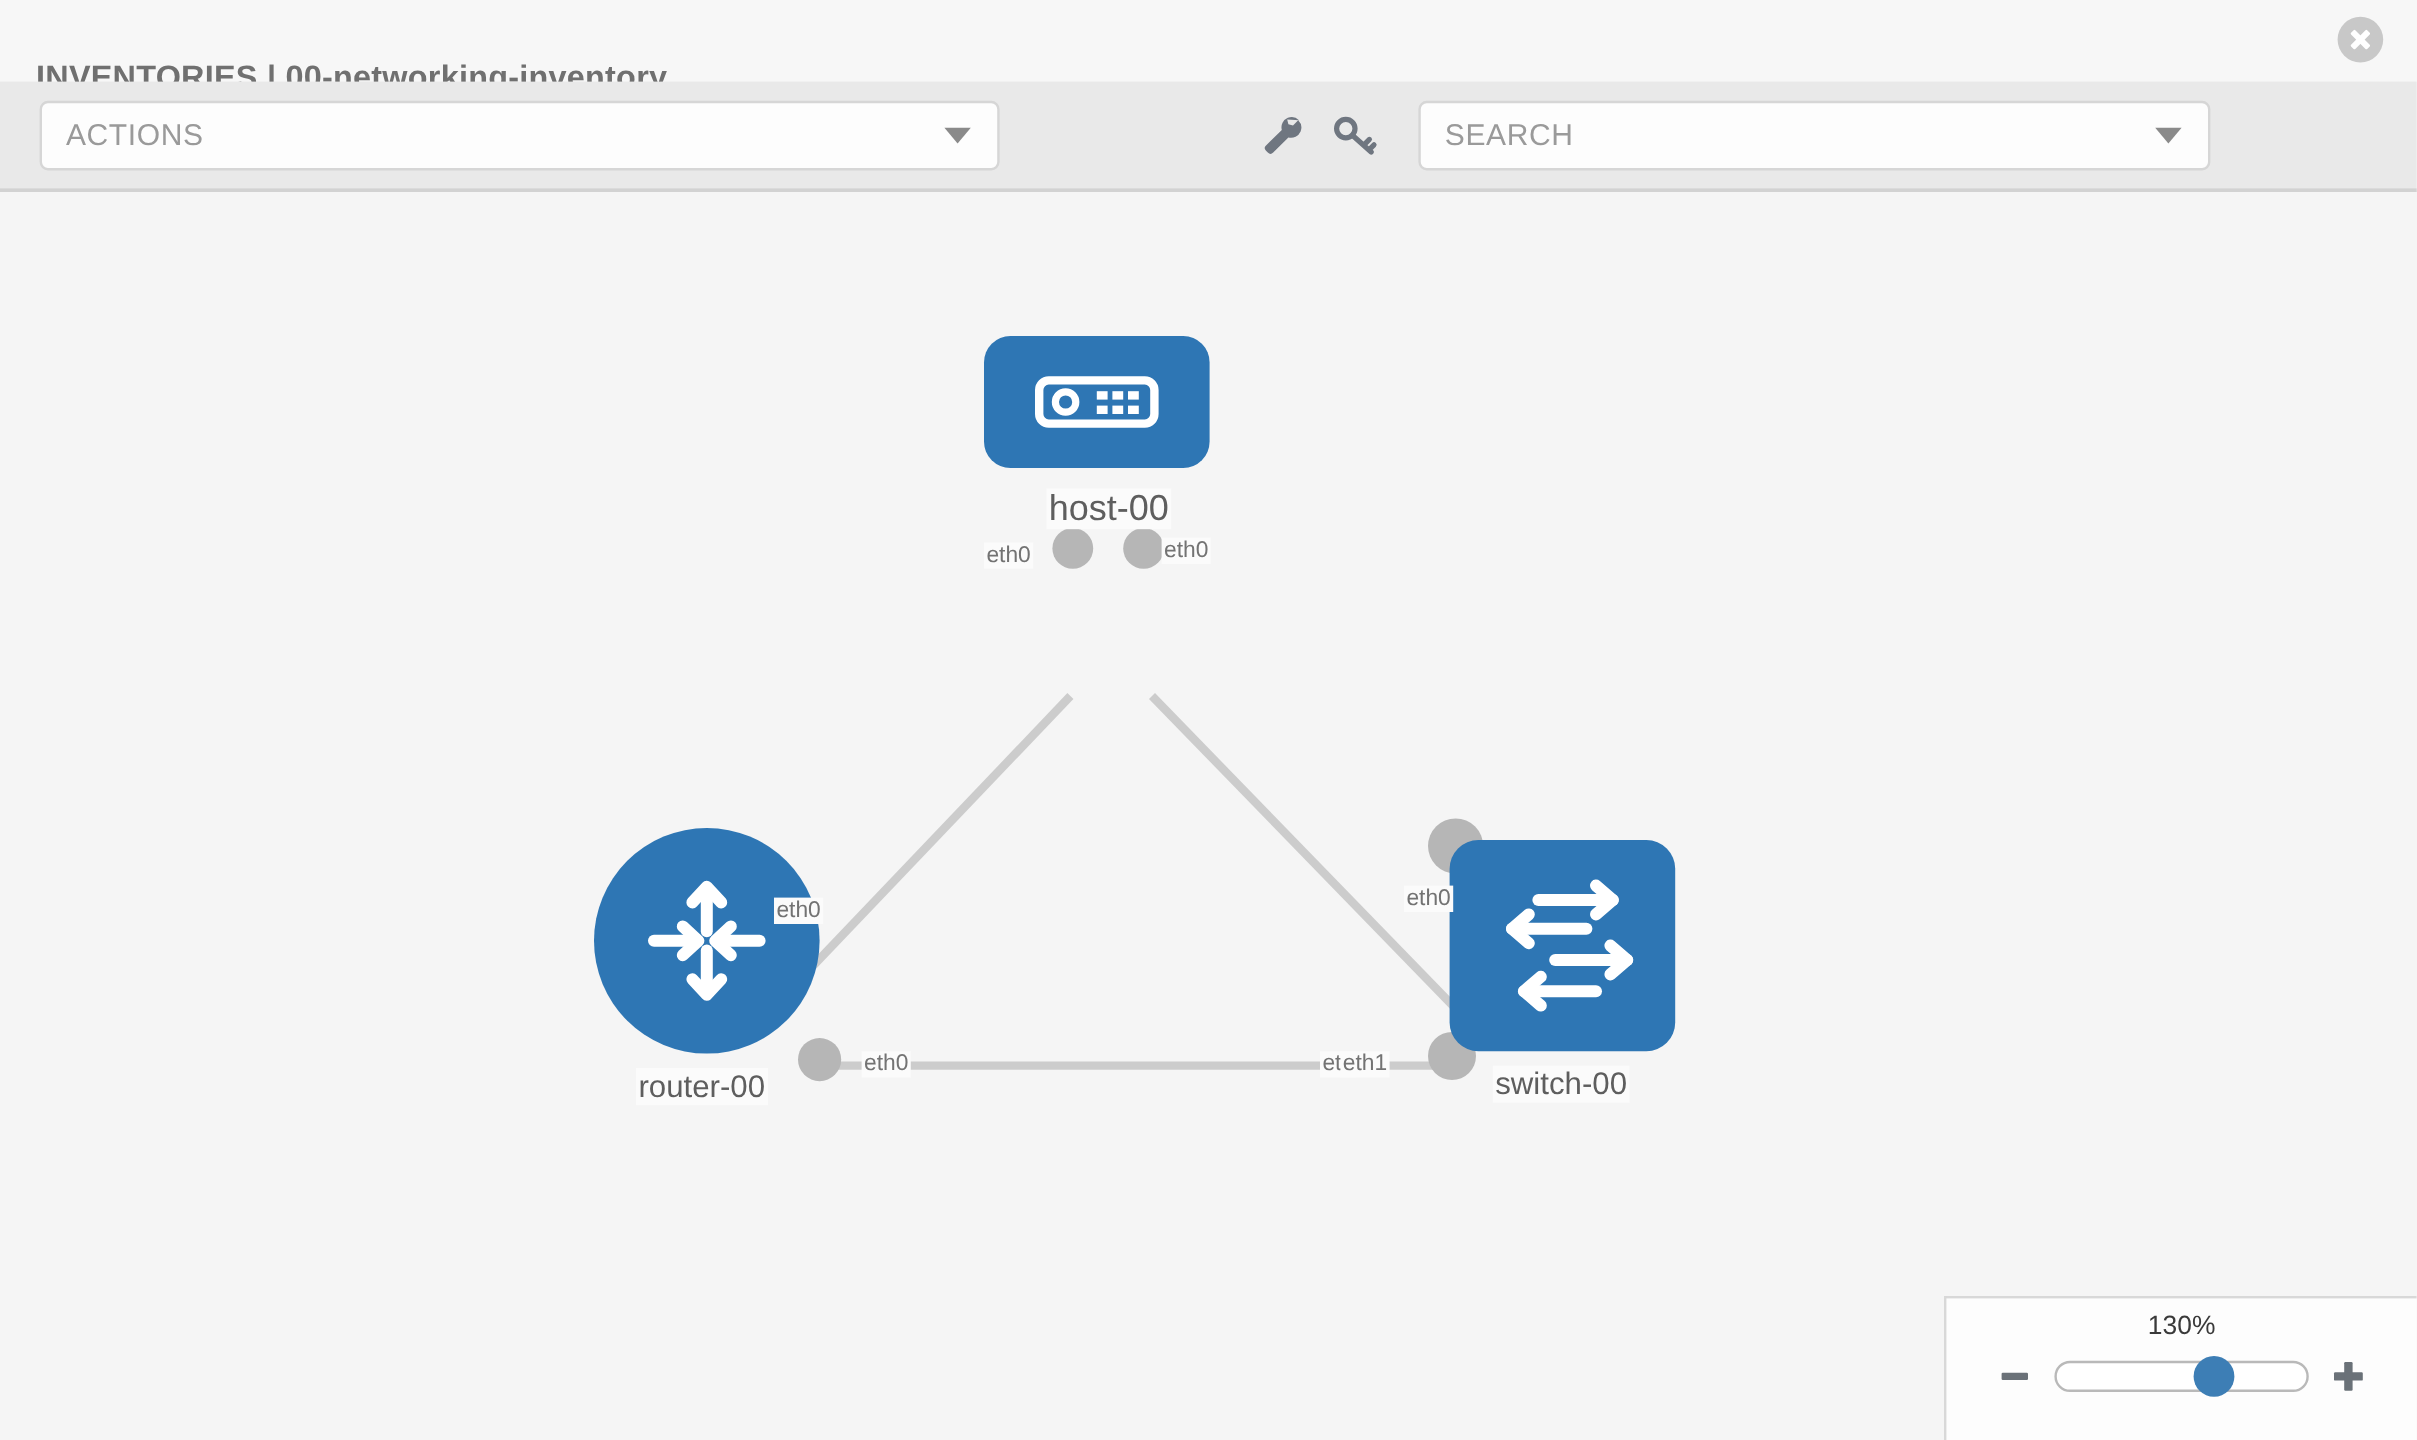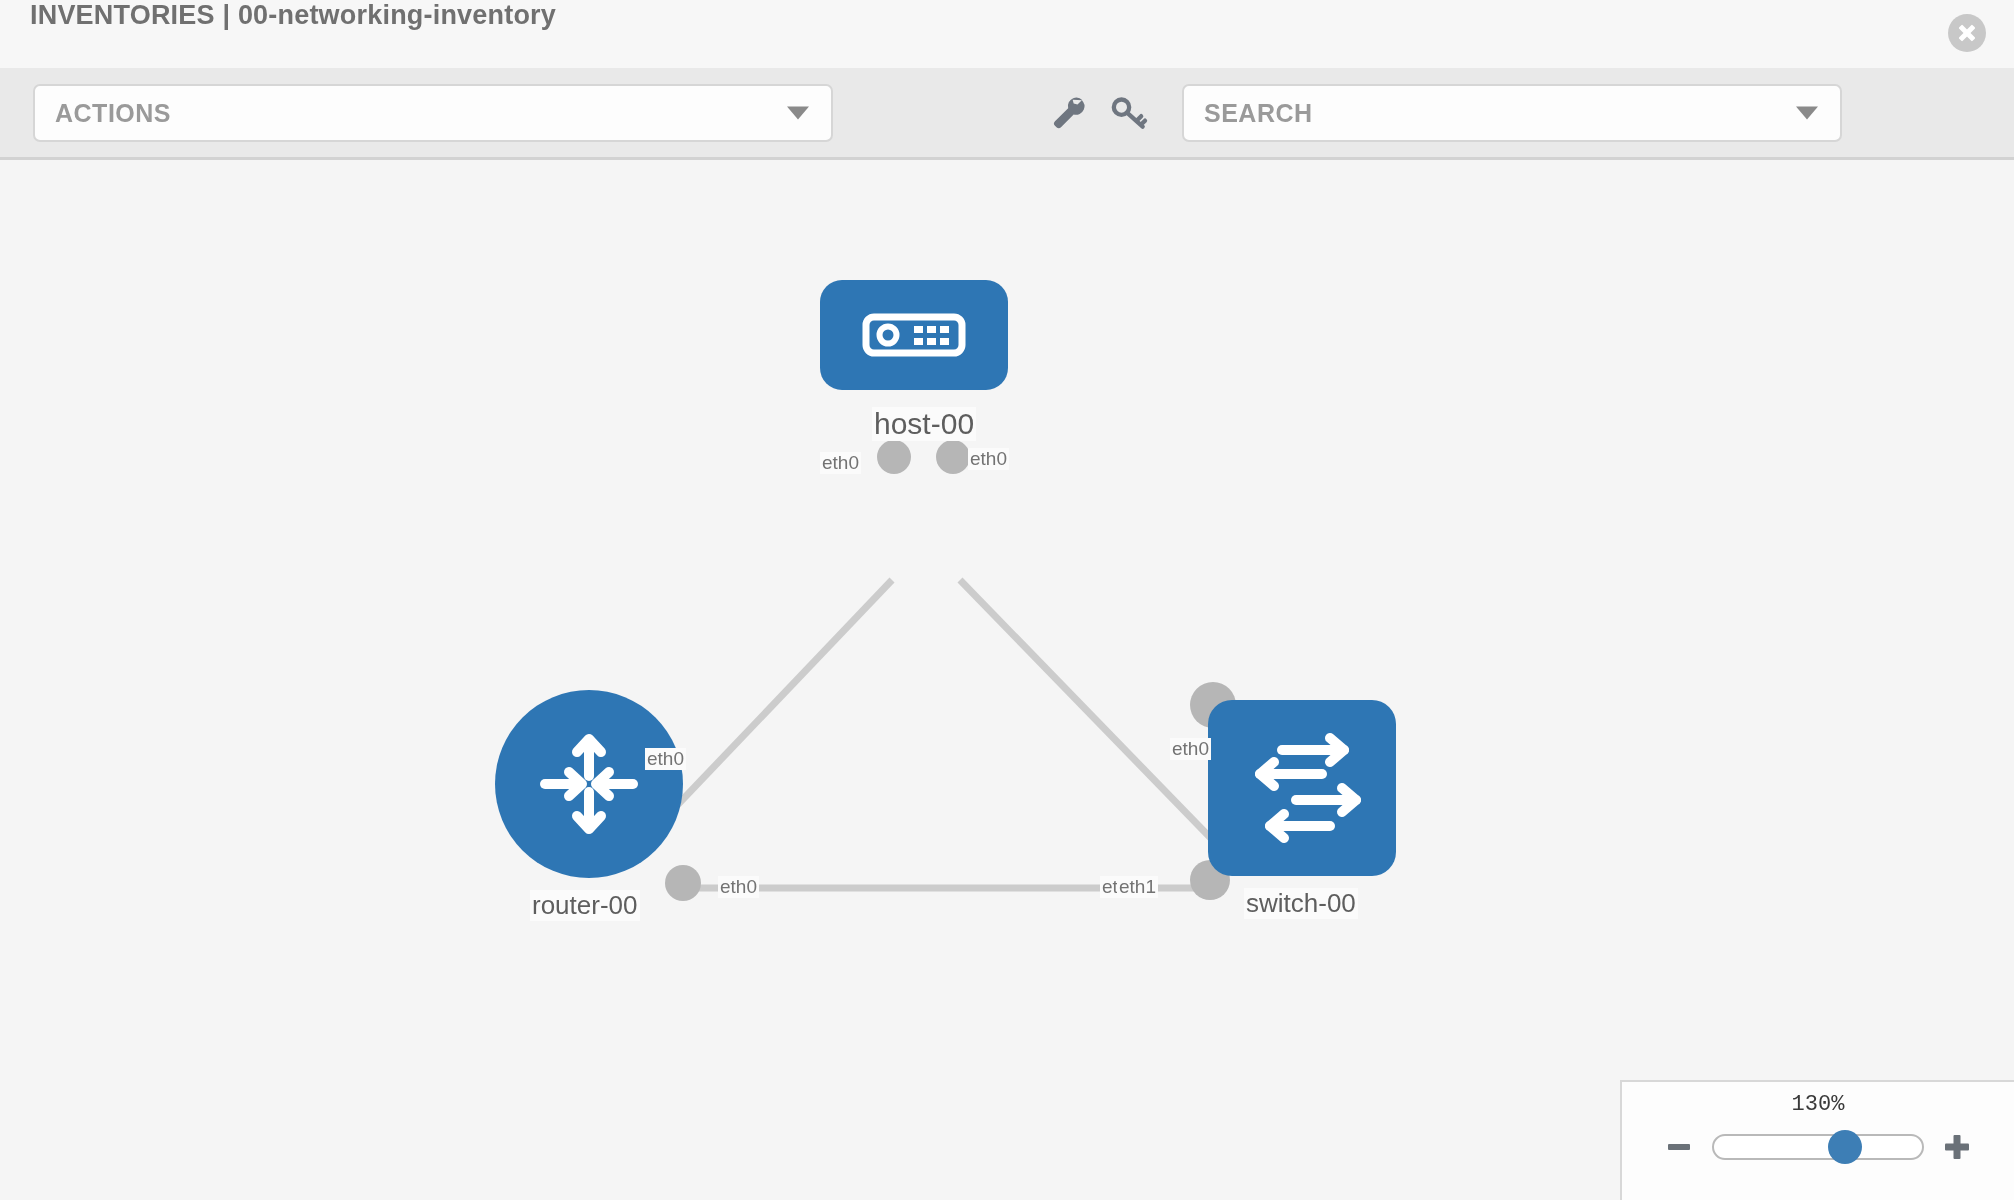--- a/index.html
+++ b/index.html
@@ -8,21 +8,21 @@
     background: #f5f5f5;
     font-family: "Liberation Sans", sans-serif;
     overflow: hidden;
   }
   #app { position: relative; width: 2014px; height: 1200px; background: #f5f5f5; }
 
   
   .header {
     position: absolute; left: 0; top: 0; width: 2014px; height: 80px;
     background: #f7f7f7;
-    display: flex; align-items: flex-start;
+    display: flex; align-items: flex-end;
   }
   .header-title {
     margin-left: 30px;
     font-size: 27px; font-weight: bold;
     color: #707070;
     letter-spacing: 0.2px;
     white-space: nowrap;
   }
   .close-btn {
     position: absolute; right: 28px; top: 14px;
@@ -52,21 +52,20 @@
     display: flex; align-items: center;
     cursor: pointer;
   }
   .dropdown-actions { left: 33px; top: 16px; width: 800px; }
   .dropdown-search  { left: 1182px; top: 16px; width: 660px; }
   .dropdown-label {
     margin-left: 20px;
     font-size: 25px; color: #9a9a9a;
     letter-spacing: 0.5px;
     white-space: nowrap;
-    font-weight: bold;
   }
   .caret {
     position: absolute; right: 22px; top: 50%;
     transform: translateY(-50%);
     width: 0; height: 0;
     border-left: 11px solid transparent;
     border-right: 11px solid transparent;
     border-top: 13px solid #8a8a8a;
   }
   .tool-icon {
@@ -120,21 +119,21 @@
   .zoom-panel {
     position: absolute; left: 1620px; top: 1080px;
     width: 394px; height: 120px;
     background: #fdfdfd;
     border: 2px solid #d8d8d8;
     border-right: none; border-bottom: none;
   }
   .zoom-value {
     position: absolute; left: 0; right: 0; top: 10px;
     text-align: center;
-    font-size: 22px; color: #3a3a3a; font-family: Liberation Mono, monospace;
+    font-size: 22px; color: #3a3a3a;
   }
   .zoom-row {
     position: absolute; left: 0; right: 0; top: 48px;
     display: flex; align-items: center; justify-content: center;
   }
   .zoom-minus, .zoom-plus {
     position: relative; width: 34px; height: 34px; cursor: pointer; flex: none;
   }
   .zoom-minus::before, .zoom-plus::before, .zoom-plus::after {
     content: ""; position: absolute; left: 50%; top: 50%; background: #6a7178; border-radius: 1px;

